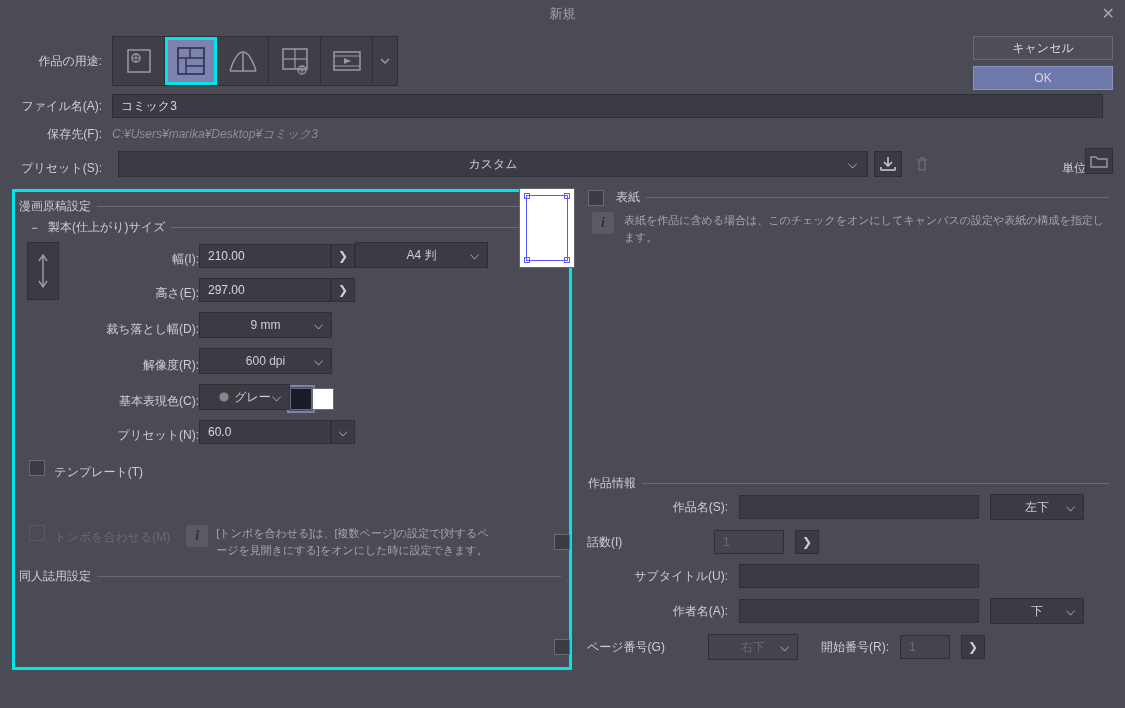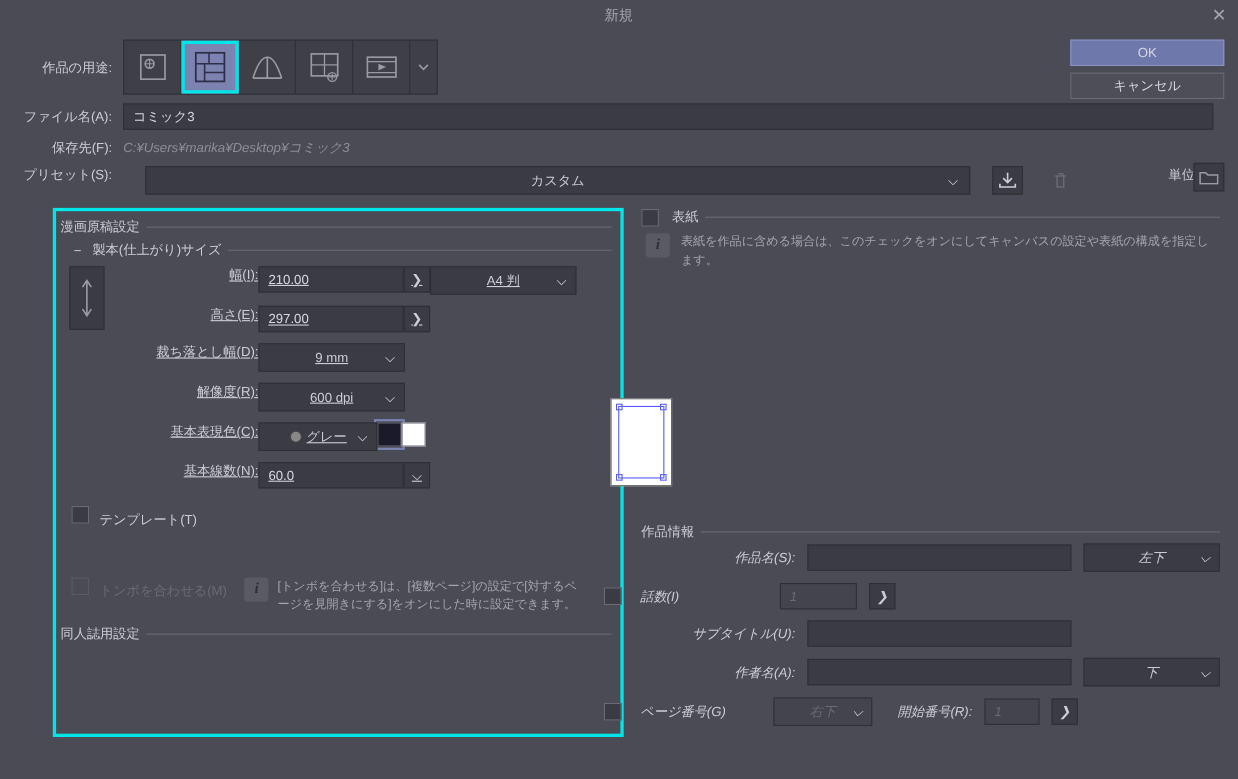--- a/index.html
+++ b/index.html
@@ -13,36 +13,36 @@
   .purpose-icons { display: flex; background: #3f3f48; border: 1px solid #2f2f36; }
   .purpose-icons .picon { width: 52px; height: 48px; display: flex; align-items: center; justify-content: center; border-right: 1px solid #2f2f36; }
   .purpose-icons .picon:last-child { border-right: none; }
   .purpose-icons .picon.selected { background: #7c83b1; border: 3px solid #00e5e8; }
   .right-buttons { position: absolute; right: 12px; top: 36px; display: flex; flex-direction: column; gap: 6px; }
   .btn { width: 140px; height: 24px; background: #4e4e59; border: 1px solid #6a6a76; color: #d8d8e0; display: flex; align-items: center; justify-content: center; font-size: 12px; }
   .btn-ok { background: #6e78ab; border: 1px solid #8a93c1; }
   .input { background: #3b3b44; border: 1px solid #2f2f36; height: 24px; padding: 0 8px; color: #d8d8e0; display: flex; align-items: center; }
   .filename-input { width: 991px; }
   .path { color: #8e8e9a; font-style: italic; }
-  .preset-row { display: flex; align-items: flex-start; gap: 20px; }
+  .preset-row { display: flex; align-items: flex-end; gap: 6px; }
   .preset-select { width: 750px; background: #3b3b44; border: 1px solid #2f2f36; height: 26px; display: flex; align-items: center; justify-content: center; position: relative; color: #cdcdd6; }
   .preset-select .chev { position: absolute; right: 10px; }
   .iconbtn { width: 28px; height: 26px; background: #3b3b44; border: 1px solid #2f2f36; display: flex; align-items: center; justify-content: center; }
   .unit-text { margin-left: auto; color: #cdcdd6; }
-  .columns { display: flex; gap: 12px; margin-top: 12px; margin-left: 36px; }
+  .columns { display: flex; gap: 12px; margin-top: 12px; }
   .col-left { width: 560px; border: 3px solid #00e5e8; padding: 4px 8px 4px 4px; }
   .col-right { flex: 1; padding: 0 4px; }
   .group-title { display: flex; align-items: center; gap: 6px; color: #cdcdd6; margin: 2px 0; }
   .group-title .line { flex: 1; height: 1px; background: #6a6a76; }
   .sub-title { margin-left: 12px; margin-top: 4px; }
   .sub-title .dash { margin-right: 4px; }
   .binding-body { display: flex; gap: 10px; margin-top: 6px; }
   .orient-btn { width: 32px; height: 58px; background: #3b3b44; border: 1px solid #2f2f36; display: flex; align-items: center; justify-content: center; margin-left: 8px; }
   .form-grid { display: flex; flex-direction: column; gap: 10px; }
-  .form-row { display: flex; align-items: flex-start; gap: 0; text-decoration: underline; }
+  .form-row { display: flex; align-items: flex-end; gap: 0; }
   .form-row .flabel { width: 130px; text-align: right; color: #cdcdd6; }
   .num-input { width: 132px; }
   .step-btn { width: 24px; height: 24px; background: #3b3b44; border: 1px solid #2f2f36; display: flex; align-items: center; justify-content: center; }
   .select-field { width: 133px; background: #3b3b44; border: 1px solid #2f2f36; height: 26px; display: flex; align-items: center; justify-content: center; position: relative; color: #cdcdd6; }
   .select-field .chev { position: absolute; right: 8px; }
   .color-swatch { width: 22px; height: 22px; border: 1px solid #6a6a76; }
   .color-swatch.selected { outline: 2px solid #7c83b1; outline-offset: 1px; }
   .checkbox { width: 16px; height: 16px; background: #3b3b44; border: 1px solid #6a6a76; display: inline-block; margin-right: 6px; }
   .checkbox.disabled { background: #4b4b55; border-color: #5a5a64; }
   .page-preview { width: 56px; height: 80px; background: #fff; border: 1px solid #666; margin-left: auto; margin-right: 18px; display: flex; align-items: center; justify-content: center; }
@@ -50,40 +50,40 @@
   .page-preview .inner::before, .page-preview .inner::after { content: ""; position: absolute; }
   .page-preview .inner .corner { position: absolute; width: 6px; height: 6px; border: 1px solid #5a5afc; }
   .corner.tl { top: -3px; left: -3px; border-right: none; border-bottom: none; }
   .corner.tr { top: -3px; right: -3px; border-left: none; border-bottom: none; }
   .corner.bl { bottom: -3px; left: -3px; border-right: none; border-top: none; }
   .corner.br { bottom: -3px; right: -3px; border-left: none; border-top: none; }
   .info-icon { width: 22px; height: 22px; background: #5a5a64; border-radius: 3px; display: flex; align-items: center; justify-content: center; color: #2f2f36; font-weight: bold; font-style: italic; font-family: serif; font-size: 14px; flex-shrink: 0; }
   .info-text { color: #a5a5b0; font-size: 11px; line-height: 1.5; }
   .disabled-text { color: #6a6a76; }
   .cover-info { display: flex; gap: 10px; align-items: flex-start; margin-top: 6px; margin-left: 4px; }
-  .workinfo-row { display: flex; align-items: center; gap: 11px; margin-bottom: 10px; font-style: italic; }
+  .workinfo-row { display: flex; align-items: center; gap: 11px; margin-bottom: 10px; }
   .workinfo-row .wlabel { width: 140px; text-align: right; }
   .wi-input { width: 240px; }
-  .pos-select { width: 124px; text-align: right; }
+  .pos-select { width: 94px; text-align: right; }
   .folder-icon { width: 28px; height: 26px; background: #3b3b44; border: 1px solid #2f2f36; display: flex; align-items: center; justify-content: center; position: absolute; right: 12px; top: 148px; }
   .small-num { width: 70px; }
   svg { display: block; }
 </style>
 </head>
 <body>
 
 <div class="titlebar">
   <span class="title">新規</span>
   <span class="close-x">✕</span>
 </div>
 
 <div class="content">
   <div class="right-buttons">
+    <div class="btn">キャンセル</div>
     <div class="btn btn-ok">OK</div>
-    <div class="btn">キャンセル</div>
   </div>
 
   <div class="row">
     <div class="label-col">作品の用途:</div>
     <div class="purpose-icons">
       <div class="picon">
         <svg width="30" height="30" viewBox="0 0 30 30">
             <rect x="4" y="4" width="22" height="22" fill="none" stroke="#9a9aa6" stroke-width="1.5"></rect>
             <circle cx="12" cy="12" r="4" fill="none" stroke="#9a9aa6" stroke-width="1.5"></circle>
             <path d="M12 8v8M8 12h8" stroke="#9a9aa6" stroke-width="1"></path>
@@ -217,34 +217,34 @@
           </div>
           <div class="form-row">
             <div class="flabel">解像度(R):</div>
             <div class="select-field">
               <span>600 dpi</span>
               <span class="chev">⌵</span>
             </div>
           </div>
           <div class="form-row">
             <div class="flabel">基本表現色(C):</div>
-            <div class="select-field" style="width:108px">
+            <div class="select-field" style="width:91px">
               <span style="display:flex;align-items:center;gap:4px">
                 <svg width="12" height="12" viewBox="0 0 12 12">
                     <circle cx="6" cy="6" r="5" fill="#888" stroke="#444"></circle>
                   </svg>
                 <span>グレー</span>
               </span>
               <span class="chev">⌵</span>
             </div>
             <div class="color-swatch selected" style="background:#1a1a2a"></div>
             <div class="color-swatch" style="background:#fff"></div>
           </div>
           <div class="form-row">
-            <div class="flabel">基本線数(N):</div>
+            <div class="flabel">プリセット(N):</div>
             <div class="input num-input">60.0</div>
             <div class="step-btn">⌵</div>
           </div>
         </div>
       </div>
 
       <div style="margin:16px 0 0 10px">
         <span class="checkbox"></span>
         <span>テンプレート(T)</span>
       </div>

